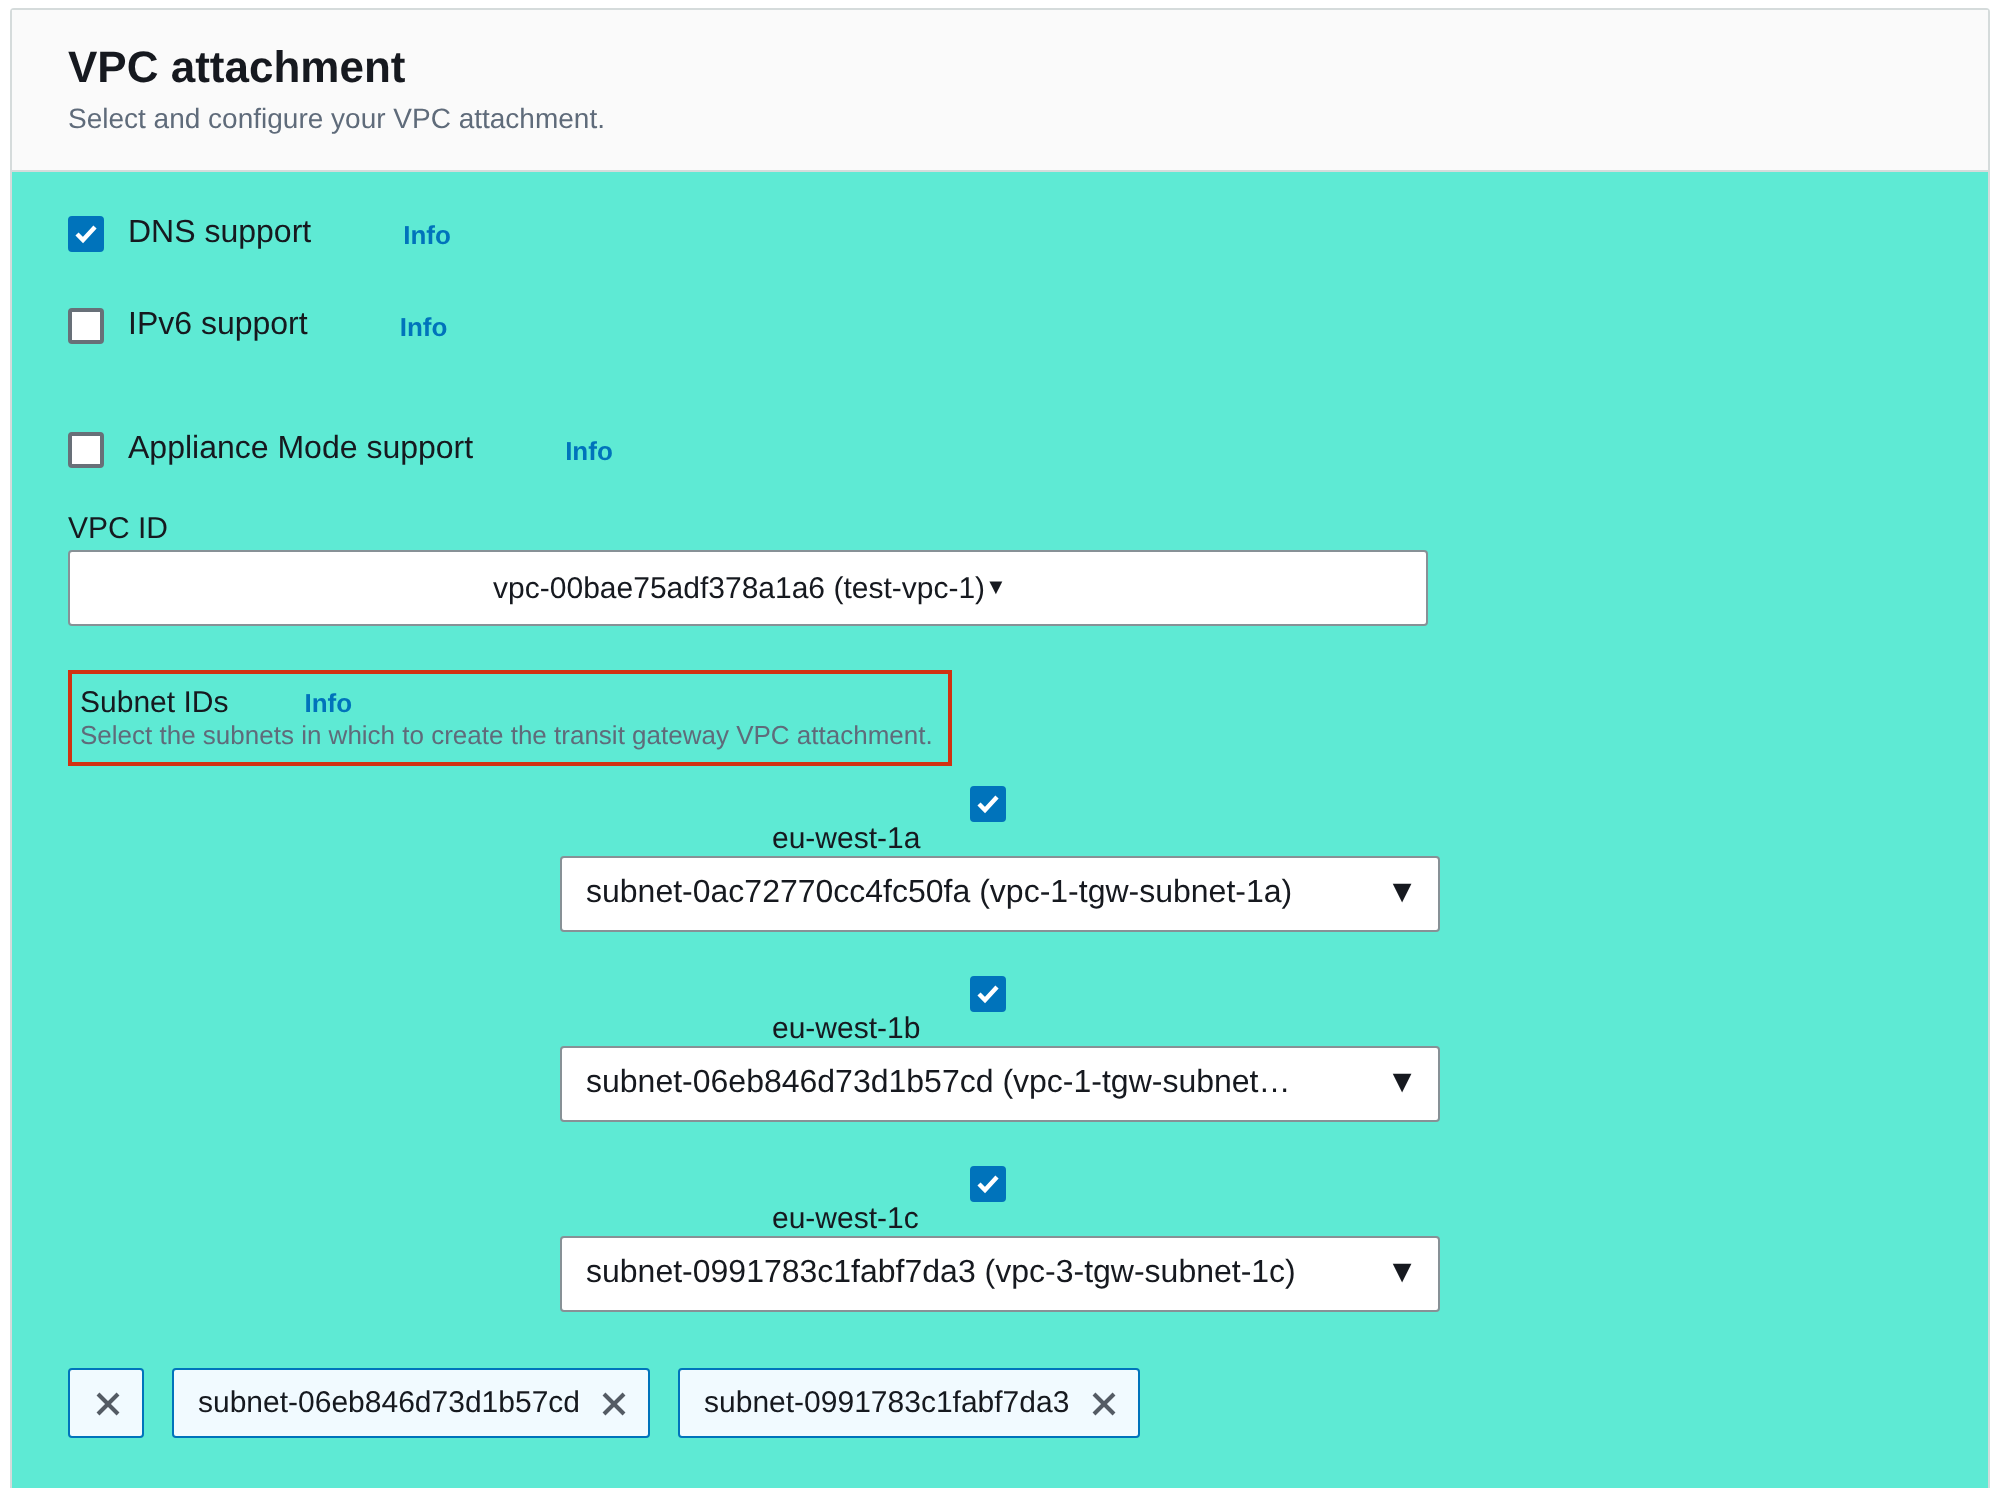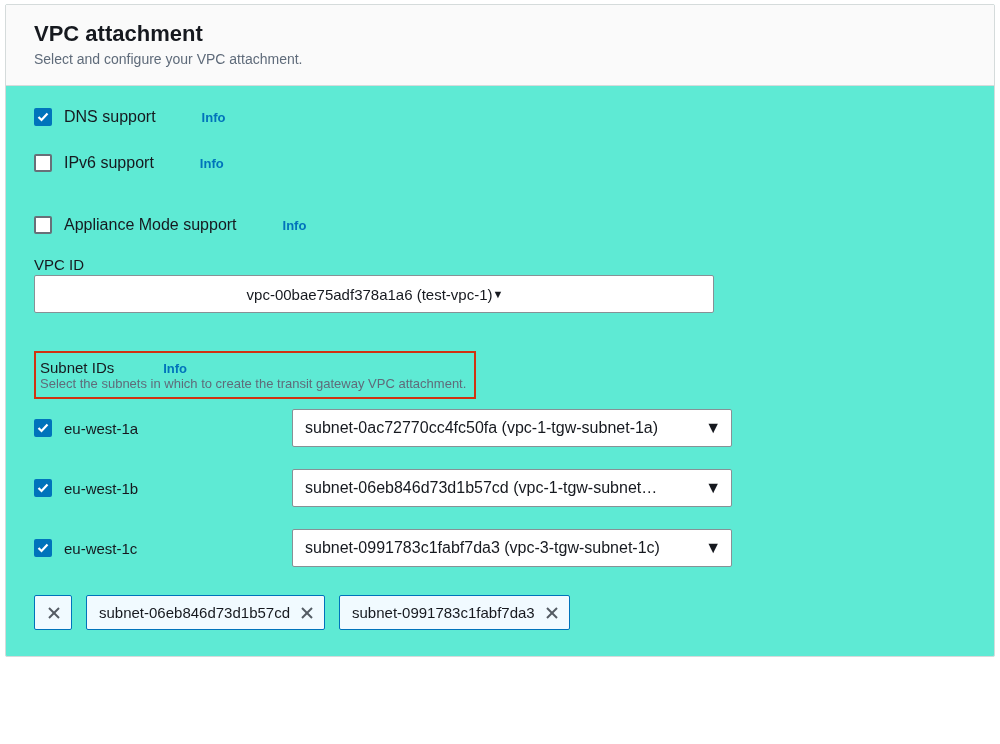--- a/index.html
+++ b/index.html
@@ -77,21 +77,21 @@
     font-size: 16px;
     color: var(--text);
   }
   .info-link {
     font-size: 13px;
     font-weight: 700;
     color: var(--blue-link);
     cursor: pointer;
     padding-left: 34px;
   }
-  .field-block { margin-top: 4px; margin-bottom: 38px; }
+  .field-block { margin-top: 4px; margin-bottom: 22px; }
   .field-label {
     font-size: 15px;
     color: var(--text);
     margin-bottom: 2px;
   }
   .field-hint {
     font-size: 13px;
     color: var(--muted);
     margin-bottom: 8px;
   }
@@ -115,31 +115,32 @@
 
   .highlight-box {
     border: 2px solid var(--highlight-red);
     padding: 6px 8px 6px 4px;
     display: inline-block;
     margin-bottom: 10px;
   }
   .subnet-header-row {
     display: flex;
     align-items: baseline;
-    gap: 15px;
+    gap: 4px;
   }
   .subnet-header-label {
     font-size: 15px;
     color: var(--text);
   }
 
   .subnet-row {
     display: flex;
     align-items: center;
     margin-bottom: 22px;
+    flex-direction: column;
   }
   .subnet-row .checkbox { margin-right: 12px; }
   .subnet-az {
     font-size: 15px;
     width: 228px;
     color: var(--text);
   }
   .subnet-select {
     width: 440px;
     height: 38px;

